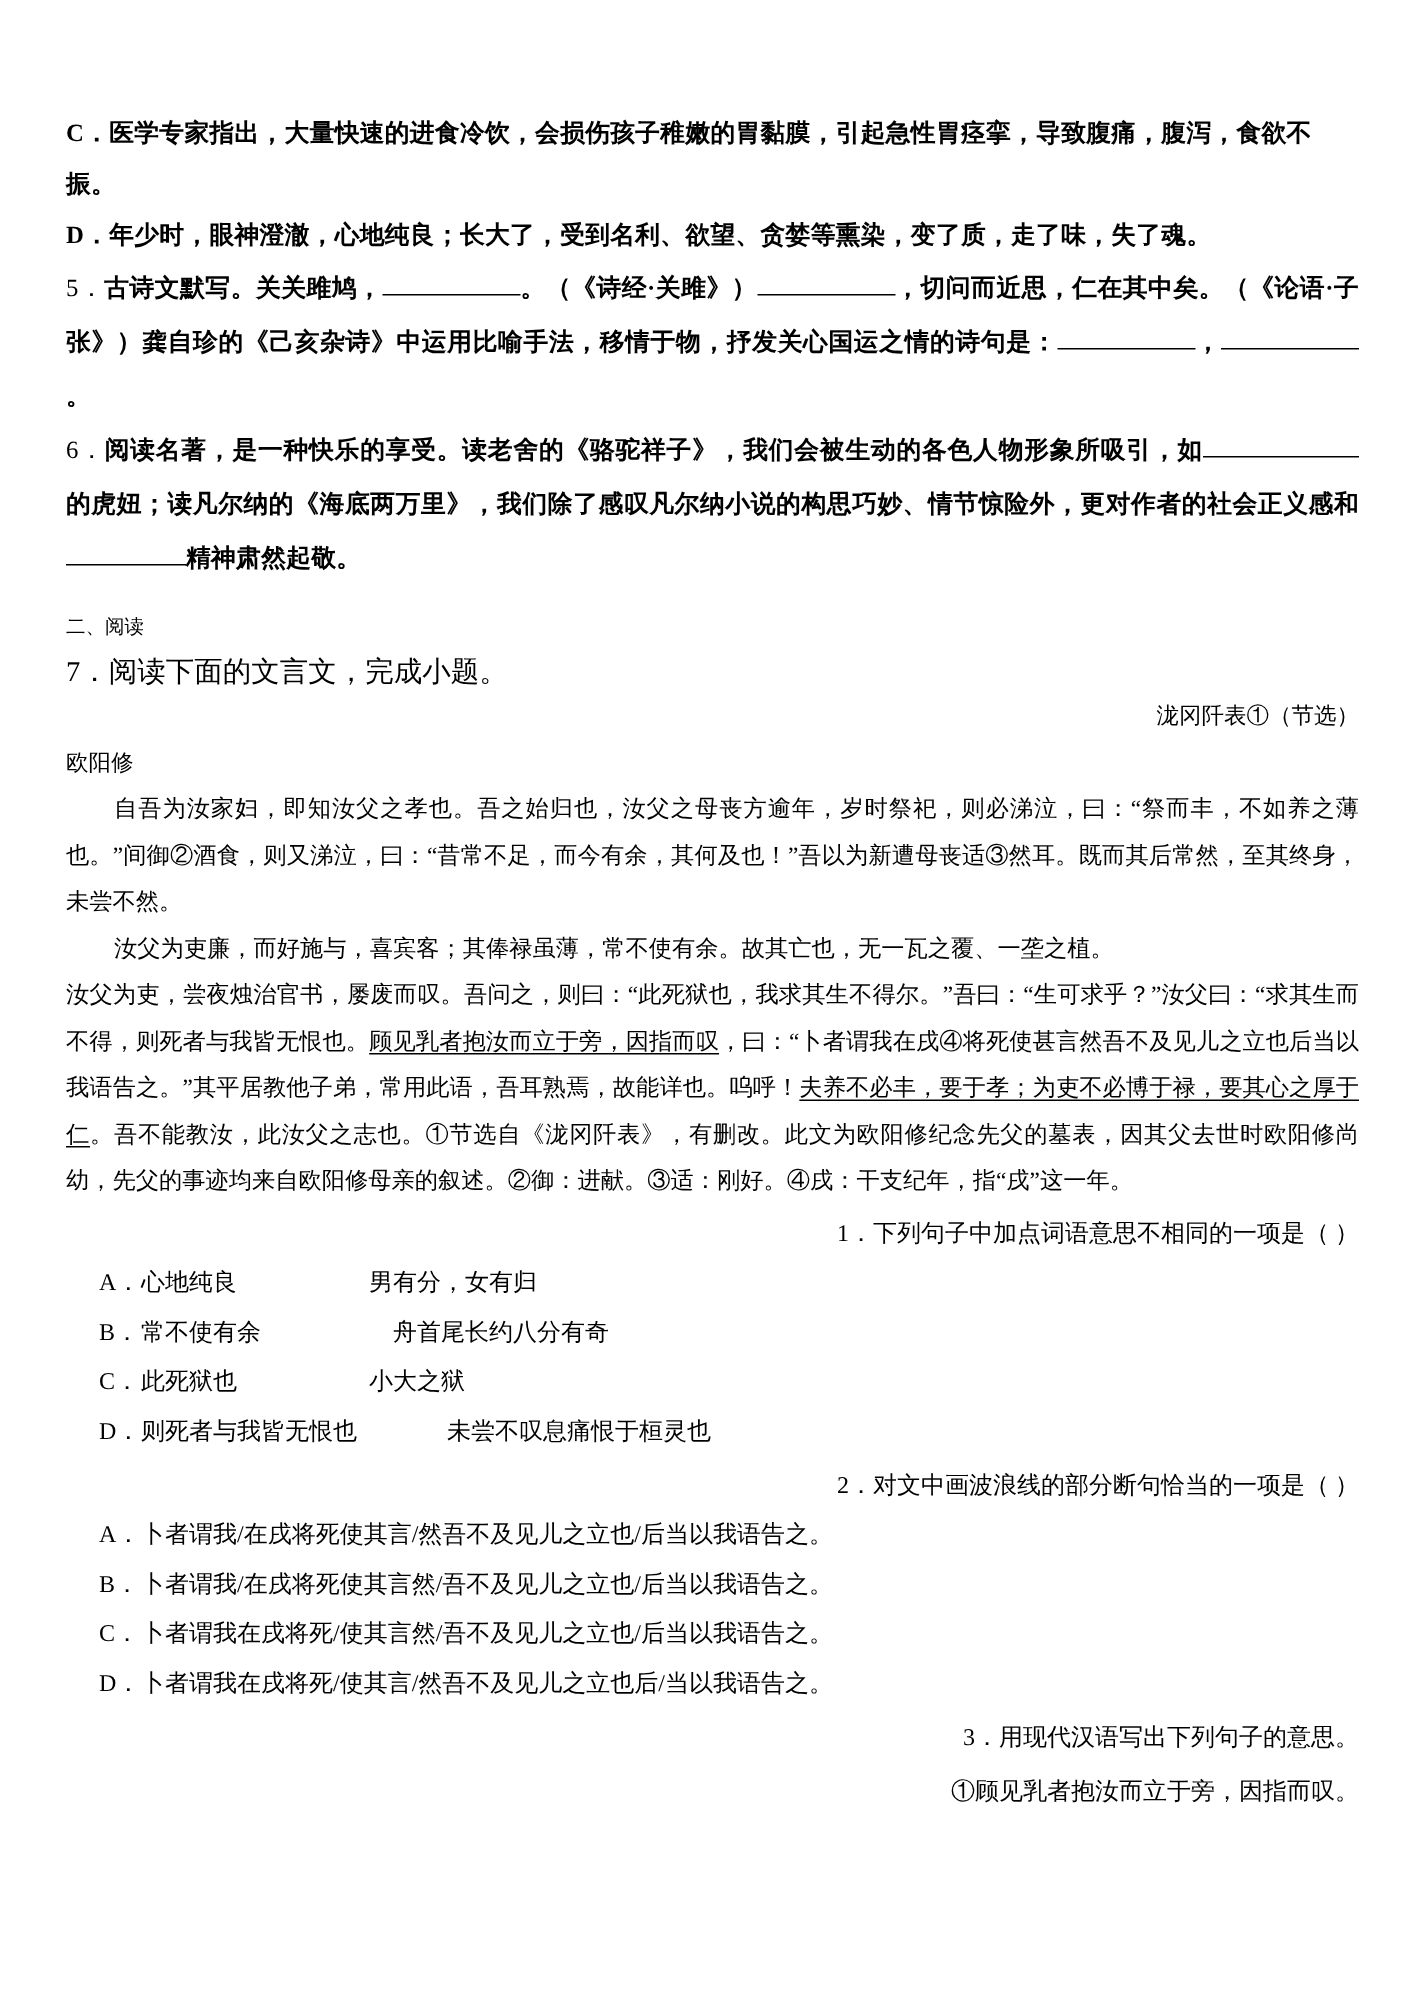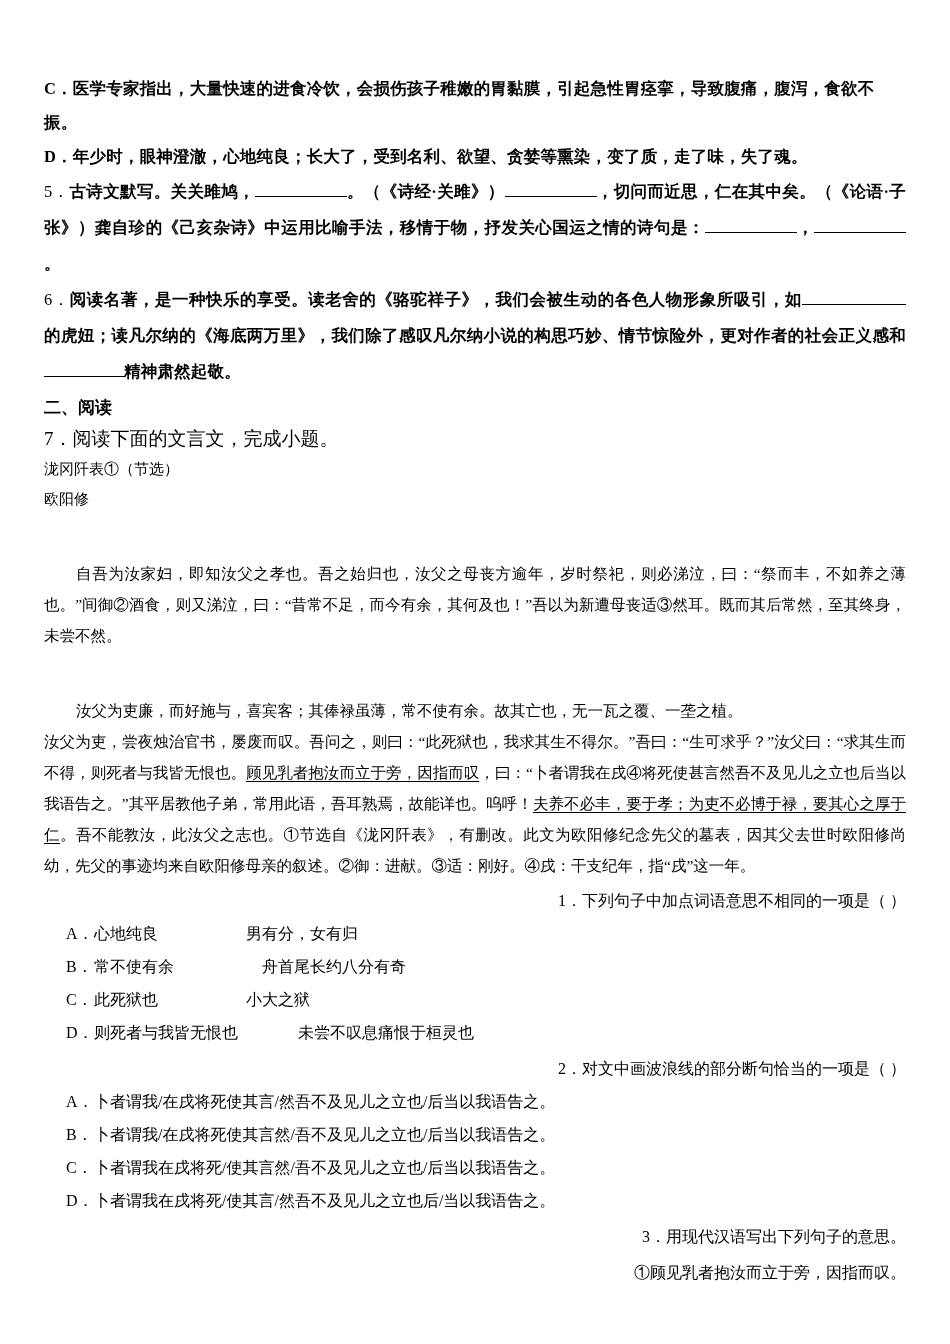--- a/index.html
+++ b/index.html
@@ -60,48 +60,48 @@
     display: inline-block;
     border-bottom: 1.3px solid #000;
     height: 15px;
     vertical-align: baseline;
   }
   .b-80 { width: 80px; }
   .b-90 { width: 92px; }
   .b-100 { width: 104px; }
 
   .section-title {
-    font-size: 17px;
+    font-size: 13px;
     line-height: 32px;
-    font-weight: bold;
-    margin-top: 2px;
+    font-weight: normal;
+    margin-top: 12px;
   }
   .q-stem {
     font-size: 19px;
     line-height: 30px;
     font-weight: normal;
   }
   .classic-title {
     font-size: 15px;
     line-height: 30px;
-    font-family: Liberation Sans, sans-serif;
+    font-family: Liberation Mono, monospace;
+    text-align: right;
   }
   .author {
     font-size: 15px;
     line-height: 30px;
   }
   .cl-body {
     font-size: 15.5px;
     line-height: 31px;
     text-align: justify;
     text-justify: inter-ideograph;
   }
   .cl-body.indent {
     text-indent: 32px;
-    margin-top: 44px;
   }
   .u { text-decoration: underline; text-underline-offset: 3px; }
 
   .sub-q {
     font-size: 16px;
     line-height: 32px;
     margin-top: 4px;
     text-align: right;
   }
   .sub-q .n { font-family: "Liberation Serif", serif; }

